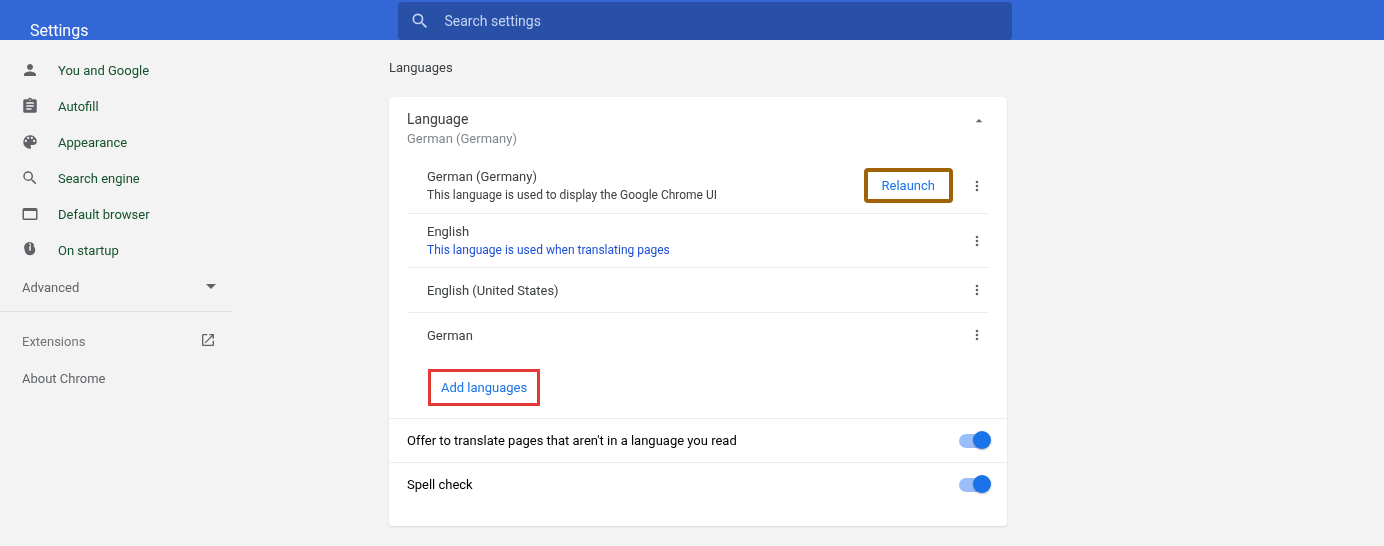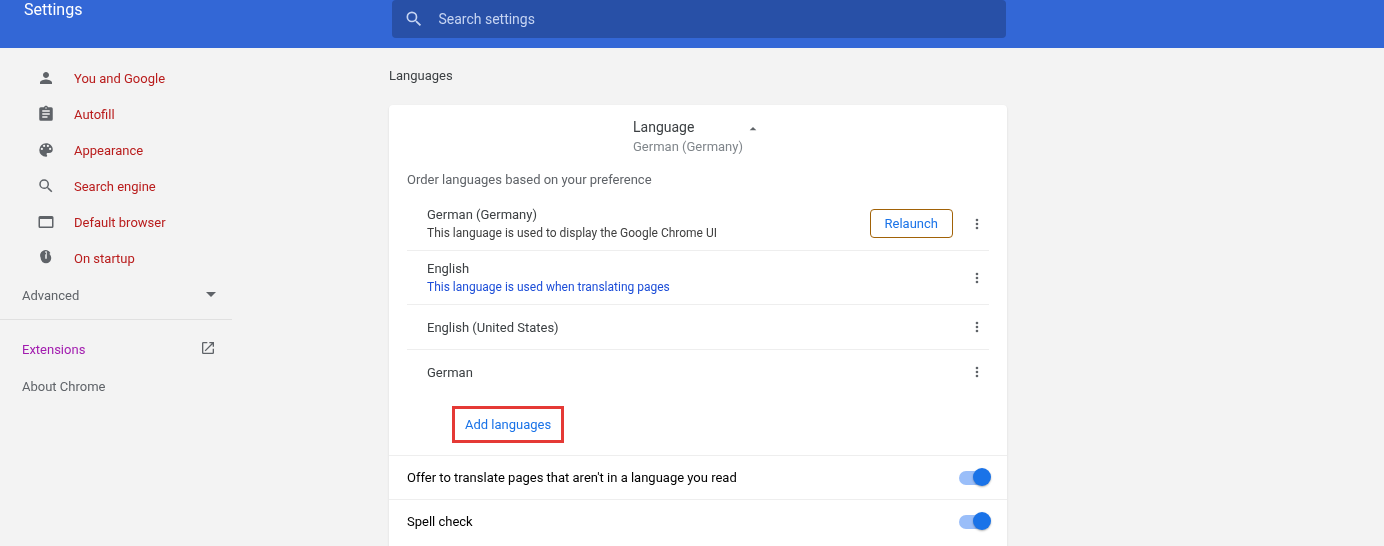--- a/index.html
+++ b/index.html
@@ -1,75 +1,75 @@
 <!DOCTYPE html>
 <html><head>
 <meta charset="utf-8">
 <style>
   * { box-sizing: border-box; margin: 0; padding: 0; font-family: Roboto, Arial, sans-serif; }
   body { background: #f3f3f3; width: 1384px; height: 546px; overflow: hidden; font-size: 13px; color: #5f6368; }
   .header {
-    background: #3367d6; height: 48px; display: flex; align-items: flex-start; padding-left: 24px;
+    background: #3367d6; height: 40px; display: flex; align-items: flex-end; padding-left: 30px;
   }
   .header-title { color: #fff; font-size: 16px; font-weight: 400; }
   .search-wrap {
     margin-left: 310px; width: 614px; height: 38px; background: #2850a7;
     border-radius: 4px; display: flex; align-items: center; padding: 0 12px;
   }
   .search-icon-wrap { color: #c6d4f2; display: flex; align-items: center; }
   .search-input {
     background: transparent; border: none; outline: none; color: #fff;
     font-size: 14px; margin-left: 14px; width: 100%;
   }
   .search-input::placeholder { color: #c6d4f2; }
   .layout { display: flex; }
   .sidebar { width: 232px; padding-top: 12px; }
   .side-item {
-    display: flex; align-items: center; height: 36px; padding-left: 36px;
-    color: #b91c1c; cursor: pointer; font-size: 13px;
+    display: flex; align-items: center; height: 36px; padding-left: 20px;
+    color: #14532d; cursor: pointer; font-size: 13px;
   }
   .side-icon { width: 20px; height: 20px; display: flex; align-items: center; justify-content: center; margin-right: 18px; }
   .side-icon svg { width: 18px; height: 18px; fill: #5f6368; }
   .advanced-row {
     display: flex; align-items: center; justify-content: space-between;
     padding: 12px 16px 12px 22px; color: #5f6368; font-size: 13px; cursor: pointer;
   }
   .divider { border-bottom: 1px solid #e0e0e0; margin: 4px 0 10px 0; }
   .ext-row {
     display: flex; align-items: center; justify-content: space-between;
-    padding: 10px 16px 10px 22px; color: #a21caf; font-size: 13px; cursor: pointer;
+    padding: 10px 16px 10px 22px; color: #737373; font-size: 13px; cursor: pointer;
   }
   .about-row { padding: 10px 22px; color: #5f6368; font-size: 13px; cursor: pointer; }
   .main { flex: 1; padding: 20px 0 0 157px; }
   .section-title { font-size: 13px; color: #3c4043; margin-bottom: 22px; font-weight: 400; }
   .card {
     background: #fff; width: 618px; border-radius: 4px;
     box-shadow: 0 1px 2px rgba(60,64,67,0.15); padding-bottom: 10px;
   }
-  .lang-header { display: flex; justify-content: center; padding: 14px 18px 12px 18px; cursor: pointer; }
+  .lang-header { display: flex; justify-content: space-between; padding: 14px 18px 12px 18px; cursor: pointer; }
   .lang-header-left .lh-title { color: #3c4043; font-size: 14px; }
   .lang-header-left .lh-sub { color: #80868b; font-size: 13px; margin-top: 4px; }
   .chevron { width: 20px; height: 20px; display:flex; align-items:center; justify-content:center; }
   .chevron svg { width: 16px; height: 16px; fill: #5f6368; }
   .order-text { padding: 6px 18px 10px 18px; font-size: 13px; color: #5f6368; }
   .lang-list { padding: 0 18px; }
   .lang-row { display: flex; align-items: center; justify-content: space-between; padding: 10px 0; padding-left: 20px; border-bottom: 1px solid #eee; }
   .lang-row:last-child { border-bottom: none; }
   .lang-row .lr-left .lr-name { color: #3c4043; font-size: 13px; }
   .lang-row .lr-left .lr-note { font-size: 12px; margin-top: 4px; }
   .note-accent { color: #404040; }
   .note-muted { color: #1d4ed8; }
   .lr-right { display: flex; align-items: center; gap: 12px; }
   .relaunch-btn {
-    border: 1px solid #a16207; background: #fff; color: #1a73e8;
+    border: 4px solid #a16207; background: #fff; color: #1a73e8;
     padding: 6px 14px; border-radius: 4px; font-size: 13px; cursor: pointer;
   }
   .more-btn { width: 24px; height: 24px; display: flex; align-items: center; justify-content: center; cursor: pointer; border-radius: 50%; }
   .more-btn svg { width: 16px; height: 16px; fill: #5f6368; }
-  .add-lang-wrap { padding: 12px 0 12px 39px; margin-left: 24px; }
+  .add-lang-wrap { padding: 12px 0 12px 39px; }
   .add-lang {
     display: inline-block; border: 3px solid #e53935; padding: 8px 10px;
     color: #1a73e8; font-size: 13px; cursor: pointer;
   }
   .toggle-row {
     display: flex; justify-content: space-between; align-items: center;
     padding: 14px 18px; font-size: 13px; color: #000000;
   }
   .toggle-row.bordered { border-top: 1px solid #eee; }
   .toggle {
@@ -177,21 +177,20 @@
           <div class="lh-title">Language</div>
           <div class="lh-sub">German (Germany)</div>
         </div>
         <span class="chevron">
             <svg viewBox="0 0 24 24">
               <path d="M7 14l5-5 5 5z"></path>
             </svg>
           </span>
       </div>
 
-      <div class="order-text">Order languages based on your preference</div>
 
       <div class="lang-list">
         <div class="lang-row">
           <div class="lr-left">
             <div class="lr-name">German (Germany)</div>
             <div class="lr-note note-accent">This language is used to display the Google Chrome UI</div>
           </div>
           <div class="lr-right">
             <button class="relaunch-btn">Relaunch</button>
             <span class="more-btn">

